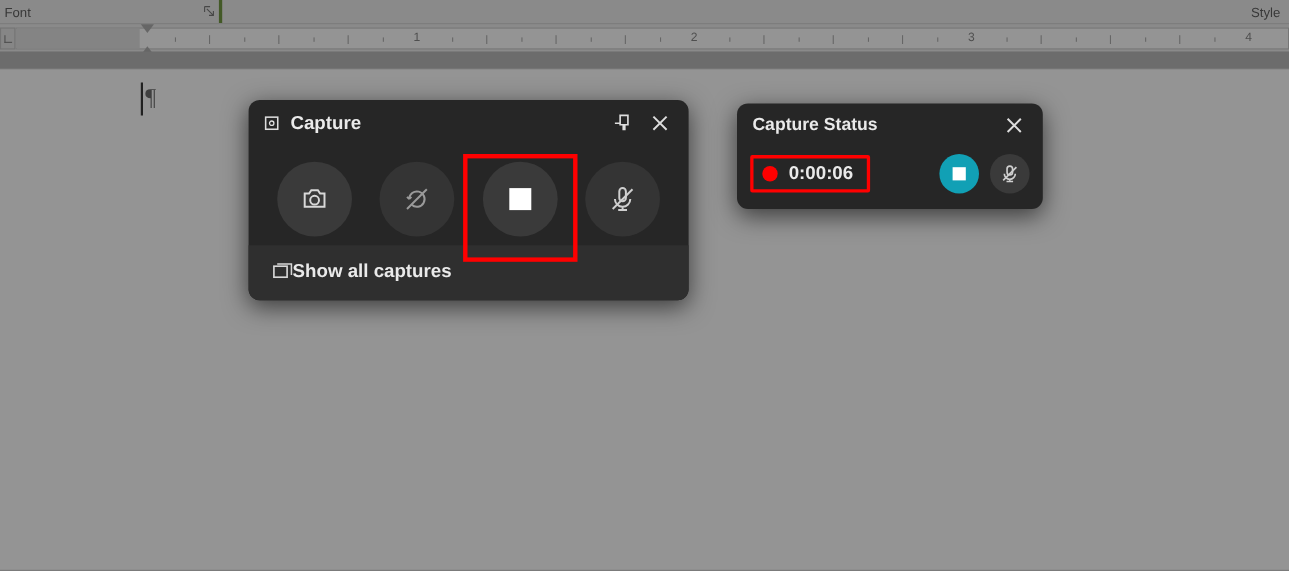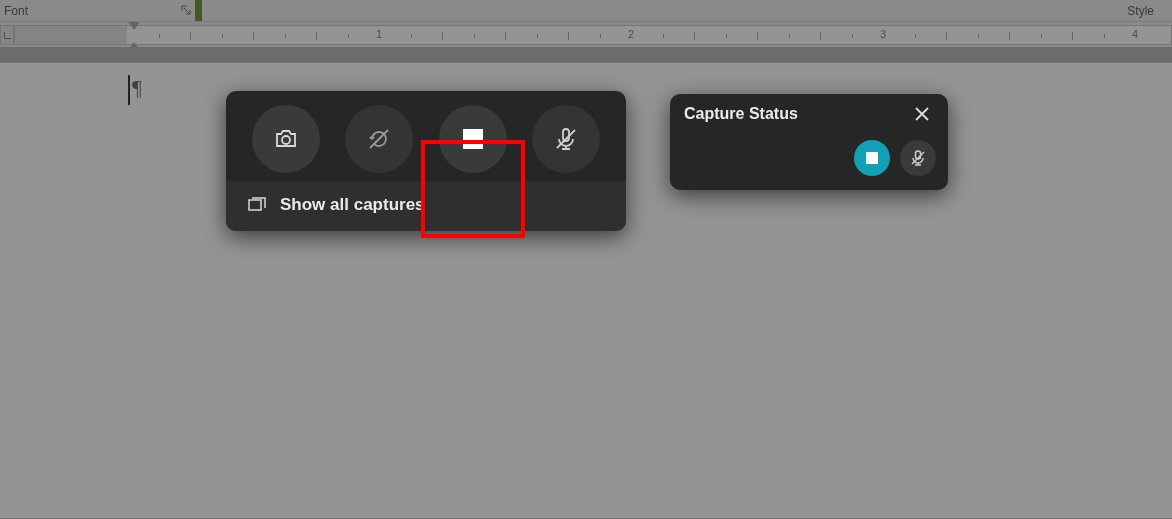--- a/index.html
+++ b/index.html
@@ -7,31 +7,31 @@
   body { background: #a6a6a6; position: relative; }
 
   
   .ribbon-row {
     position: absolute; left: 0; top: 0; width: 1172px; height: 21px;
     background: #e9e9e9; display: flex; align-items: stretch;
     font-size: 12px; color: #333;
   }
   .ribbon-group {
     display: flex; align-items: center; justify-content: flex-start;
-    border-right: 7px solid #4d7c0f; padding-left: 4px; position: relative;
+    border-right: 3px solid #4d7c0f; padding-left: 4px; position: relative;
   }
   .ribbon-group .launcher {
     position: absolute; right: 3px; top: 4px; width: 12px; height: 12px;
     display: flex; align-items: center; justify-content: center;
   }
   .ribbon-group .launcher svg { width: 12px; height: 12px; }
   .rg-font  { width: 202px; }
   .rg-para  { width: 314px; }
   .rg-para span:first-child { margin-left: 122px; }
-  .rg-style { flex: 1; justify-content: flex-end; padding-right: 18px; border-right: none;}
+  .rg-style { flex: 1; justify-content: flex-end; padding-right: 8px; border-right: none;}
   .rg-style span:first-child { margin-right: 0; }
 
   
   .ruler-strip {
     position: absolute; left: 0; top: 21px; width: 1172px; height: 26px;
     background: #e9e9e9; border-top: 1px solid #c9c9c9;
   }
   .ruler-left {
     position: absolute; left: 0; top: 3px; width: 14px; height: 20px; background: #e0e0e0;
     border: 1px solid #b8b8b8;
@@ -129,21 +129,21 @@
   .highlight-box {
     position: absolute; border: 4px solid #f00;
   }
   .hb-stop { left: 421px; top: 140px; width: 104px; height: 98px; }
 
   .capture-caption {
     padding: 12px 22px 14px 22px; font-size: 16px; color: #cfcfcf;
     border-bottom: 1px solid #3a3a3a;
   }
   .show-all {
-    display: flex; align-items: center; gap: 14px;
+    display: flex; align-items: center; 
     padding: 14px 22px 16px 22px; font-size: 17px; font-weight: 600;
     background: #2f2f2f; border-radius: 0 0 10px 10px;
   }
   .show-all svg { width: 18px; height: 16px; color: #d8d8d8; }
 
   
   .status-panel { left: 670px; top: 94px; width: 278px; }
   .status-panel .panel-header { font-size: 16px; height: 40px;}
   .status-body {
     display: flex; align-items: center; padding: 6px 12px 14px 12px; gap: 10px;
@@ -233,20 +233,40 @@
     <div class="caret-pilcrow">
       <div class="caret"></div>
       <div class="pilcrow">¶</div>
     </div>
   </div>
 </div>
 
 <div class="dim"></div>
 
 <div class="panel capture-panel">
+  <div class="panel-header">
+    <span class="title-icon">
+      <svg viewBox="0 0 14 14">
+          <rect x="1.5" y="1.5" width="11" height="11" fill="none" stroke="#ddd" stroke-width="1.4"></rect>
+          <circle cx="7" cy="7" r="2" fill="none" stroke="#ddd" stroke-width="1.2"></circle>
+        </svg>
+    </span>
+    <span>Capture</span>
+    <span class="spacer"></span>
+    <span class="hdr-btn">
+      <svg viewBox="0 0 18 18">
+          <path d="M6 2l6 6-2 2 3 3-1 1-3-3-2 2-6-6z M2 16l4-4" fill="none" stroke="#ddd" stroke-width="1.5" transform="rotate(45 9 9)"></path>
+        </svg>
+    </span>
+    <span class="hdr-btn">
+      <svg viewBox="0 0 18 18">
+          <path d="M3 3l12 12M15 3L3 15" stroke="#ddd" stroke-width="1.8"></path>
+        </svg>
+    </span>
+  </div>
 
   <div class="action-row">
     <div class="round-btn light">
       <svg viewBox="0 0 26 26">
           <path d="M4 8h4l2-3h6l2 3h4v12H4z" fill="none" stroke="#d8d8d8" stroke-width="1.8"></path>
           <circle cx="13" cy="14" r="4" fill="none" stroke="#d8d8d8" stroke-width="1.8"></circle>
         </svg>
     </div>
     <div class="round-btn">
       <svg viewBox="0 0 26 26">
@@ -282,20 +302,24 @@
   <div class="panel-header">
     <span>Capture Status</span>
     <span class="spacer"></span>
     <span class="hdr-btn">
       <svg viewBox="0 0 18 18">
           <path d="M3 3l12 12M15 3L3 15" stroke="#ddd" stroke-width="1.8"></path>
         </svg>
     </span>
   </div>
   <div class="status-body">
+    <div class="timer-box">
+      <div class="rec-dot"></div>
+      <span>0:00:06</span>
+    </div>
     <span class="spacer"></span>
     <div class="sbtn stop">
       <div class="sq"></div>
     </div>
     <div class="sbtn mic">
       <svg viewBox="0 0 18 18">
         <rect x="6.5" y="2" width="5" height="8" rx="2.5" fill="none" stroke="#cfcfcf" stroke-width="1.5"></rect>
         <path d="M4 9a5 5 0 0 0 10 0M9 14v2M6 16h6" fill="none" stroke="#cfcfcf" stroke-width="1.5"></path>
         <path d="M3 15L15 3" stroke="#cfcfcf" stroke-width="1.5"></path>
       </svg>

